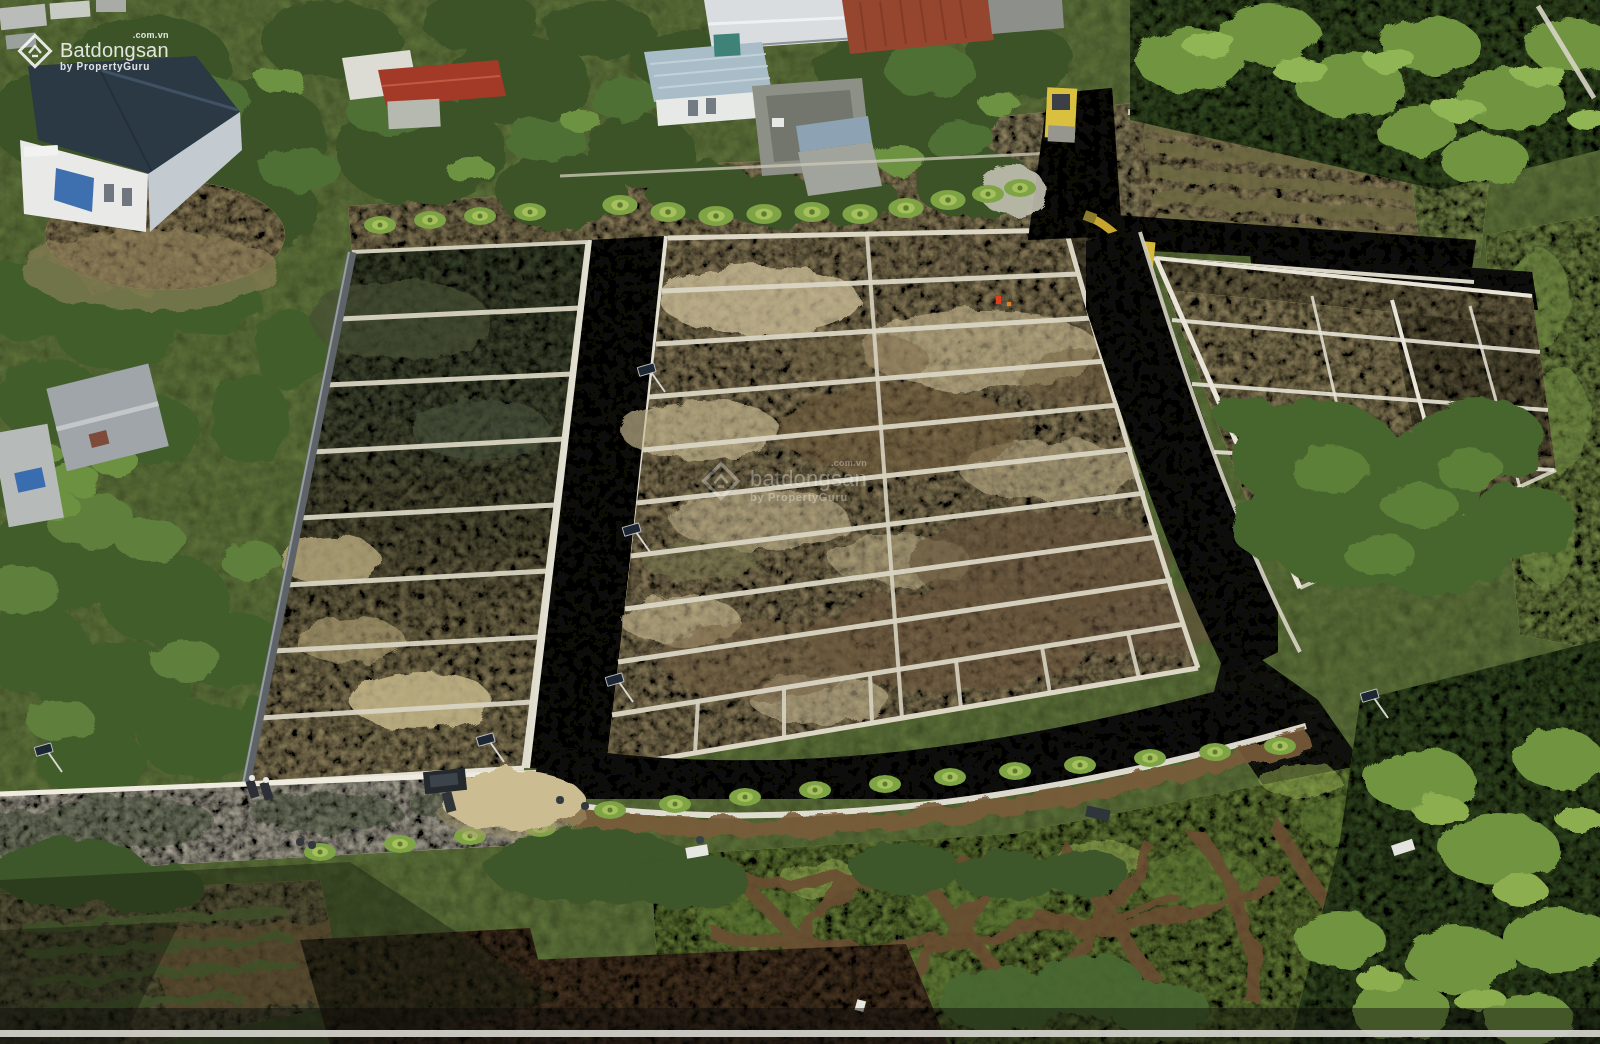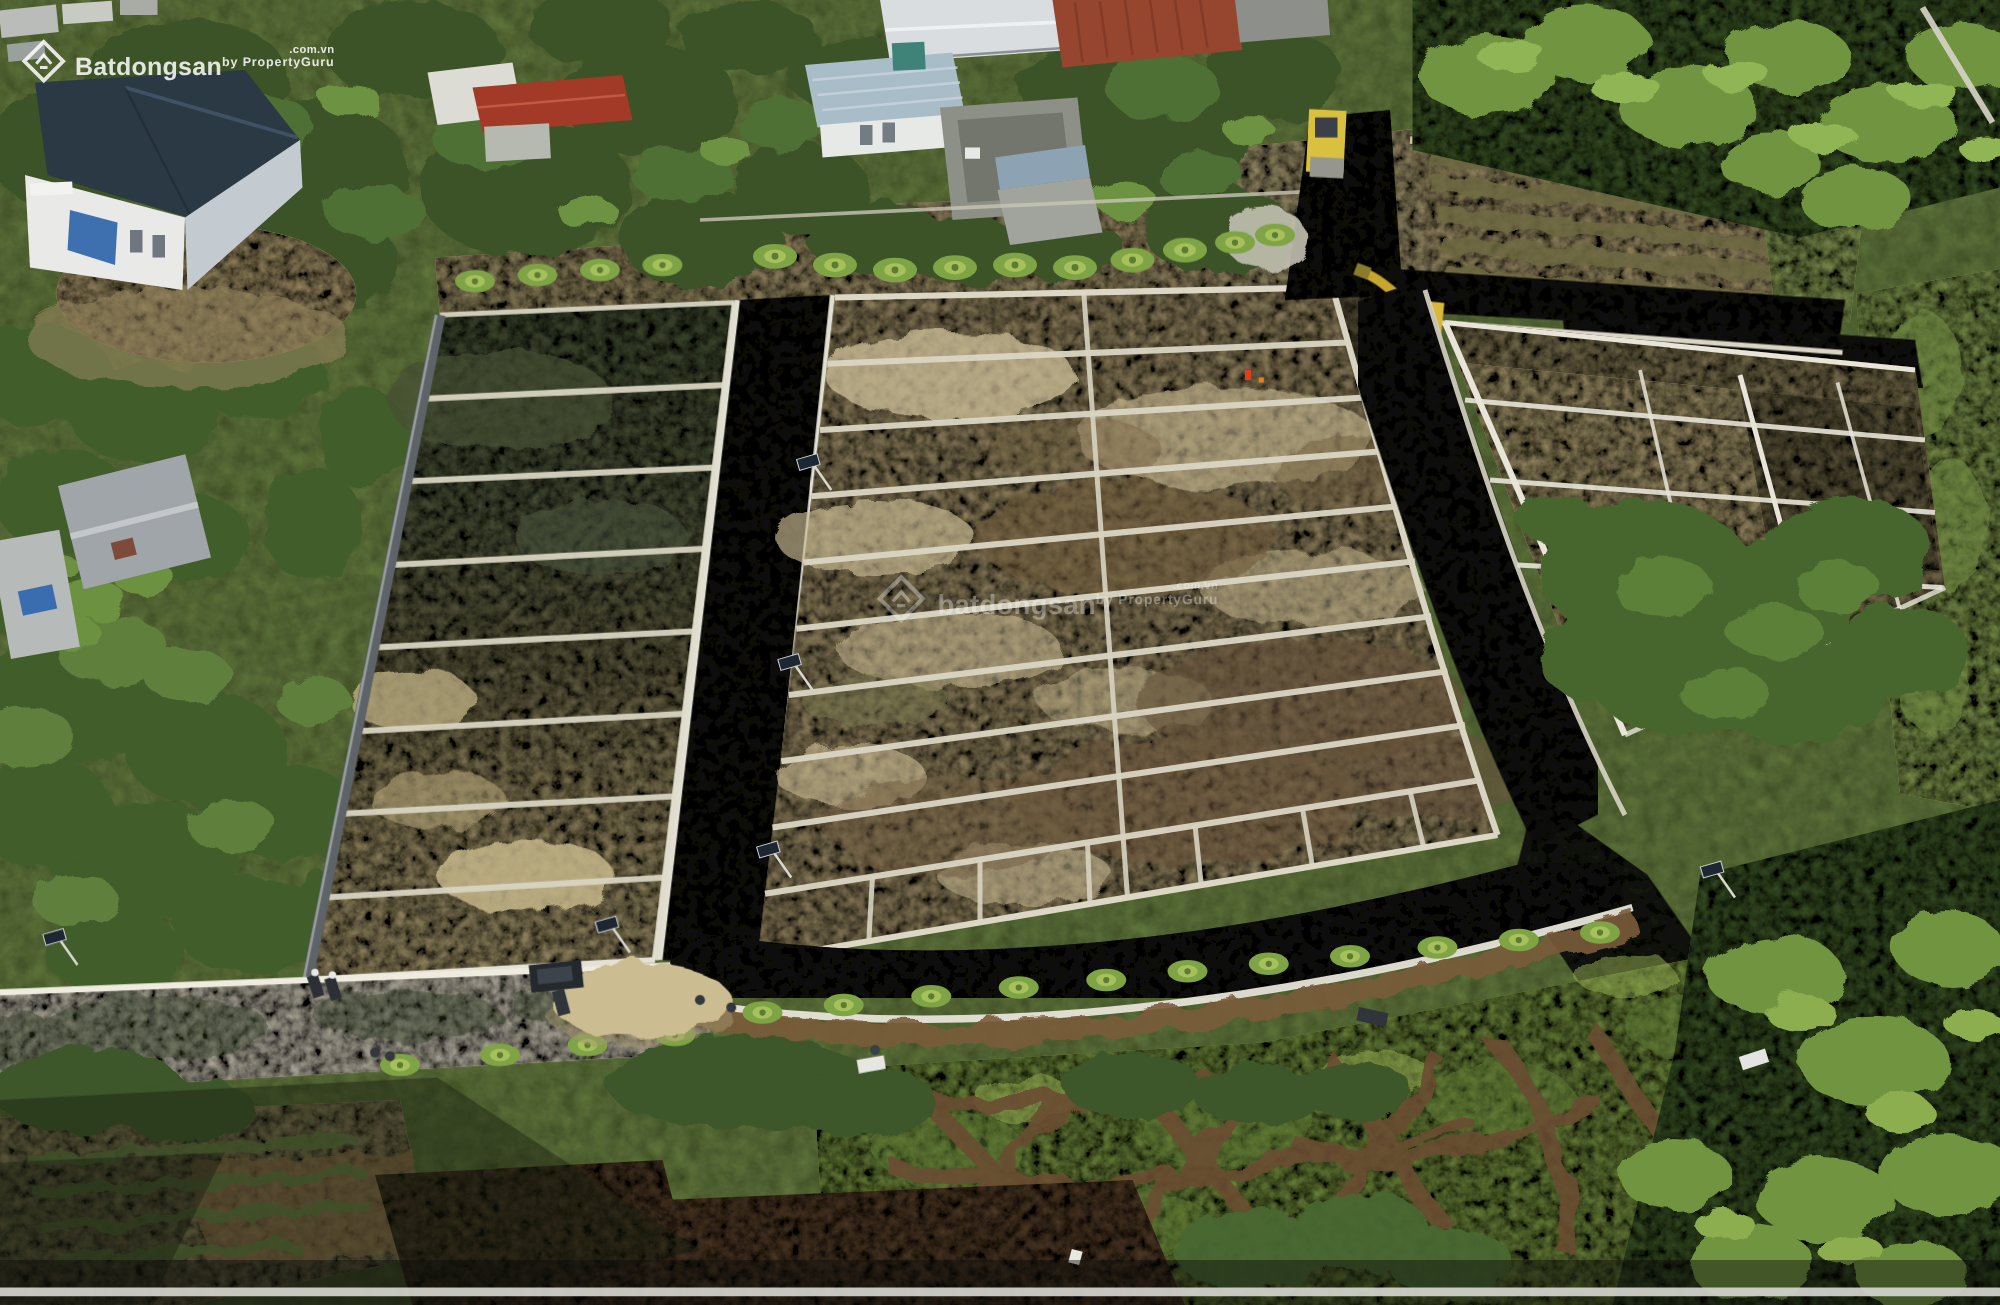--- a/index.html
+++ b/index.html
@@ -2,23 +2,23 @@
 <html><head>
 <meta charset="utf-8">
 <style>
   html,body{margin:0;padding:0;background:#000;}
   .stage{position:relative;width:1600px;height:1044px;overflow:hidden;
          font-family:"Liberation Sans",sans-serif;background:#6a8142;}
   .photo{position:absolute;left:0;top:0;}
   
   .wm{position:absolute;color:#fff;display:flex;align-items:center;pointer-events:none;}
   .wm-icon svg{display:block;}
-  .wm-text{display:flex;flex-direction:row;position:relative;padding-top:10px;}
+  .wm-text{display:flex;flex-direction:column;position:relative;padding-top:10px;}
   .wm-suffix{position:absolute;top:0;right:0;font-size:9px;font-weight:bold;letter-spacing:.3px;}
-  .wm-brand{font-weight:bold;letter-spacing:.2px;line-height:1;}
+  .wm-brand{font-weight:normal;letter-spacing:.2px;line-height:1;}
   .wm-byline{letter-spacing:.7px;margin-top:2px;line-height:1;font-weight:bold;}
   .wm-tl{left:16px;top:30px;opacity:.85;gap:6px;}
   .wm-tl .wm-brand{font-size:20px;}
   .wm-tl .wm-byline{font-size:10px;}
   .wm-c{left:700px;top:458px;opacity:.34;gap:8px;}
   .wm-c .wm-brand{font-size:22px;}
   .wm-c .wm-byline{font-size:11px;}
   
   .bottom-shade{position:absolute;left:0;bottom:0;width:100%;height:36px;
                 background:rgba(12,12,8,.45);}

